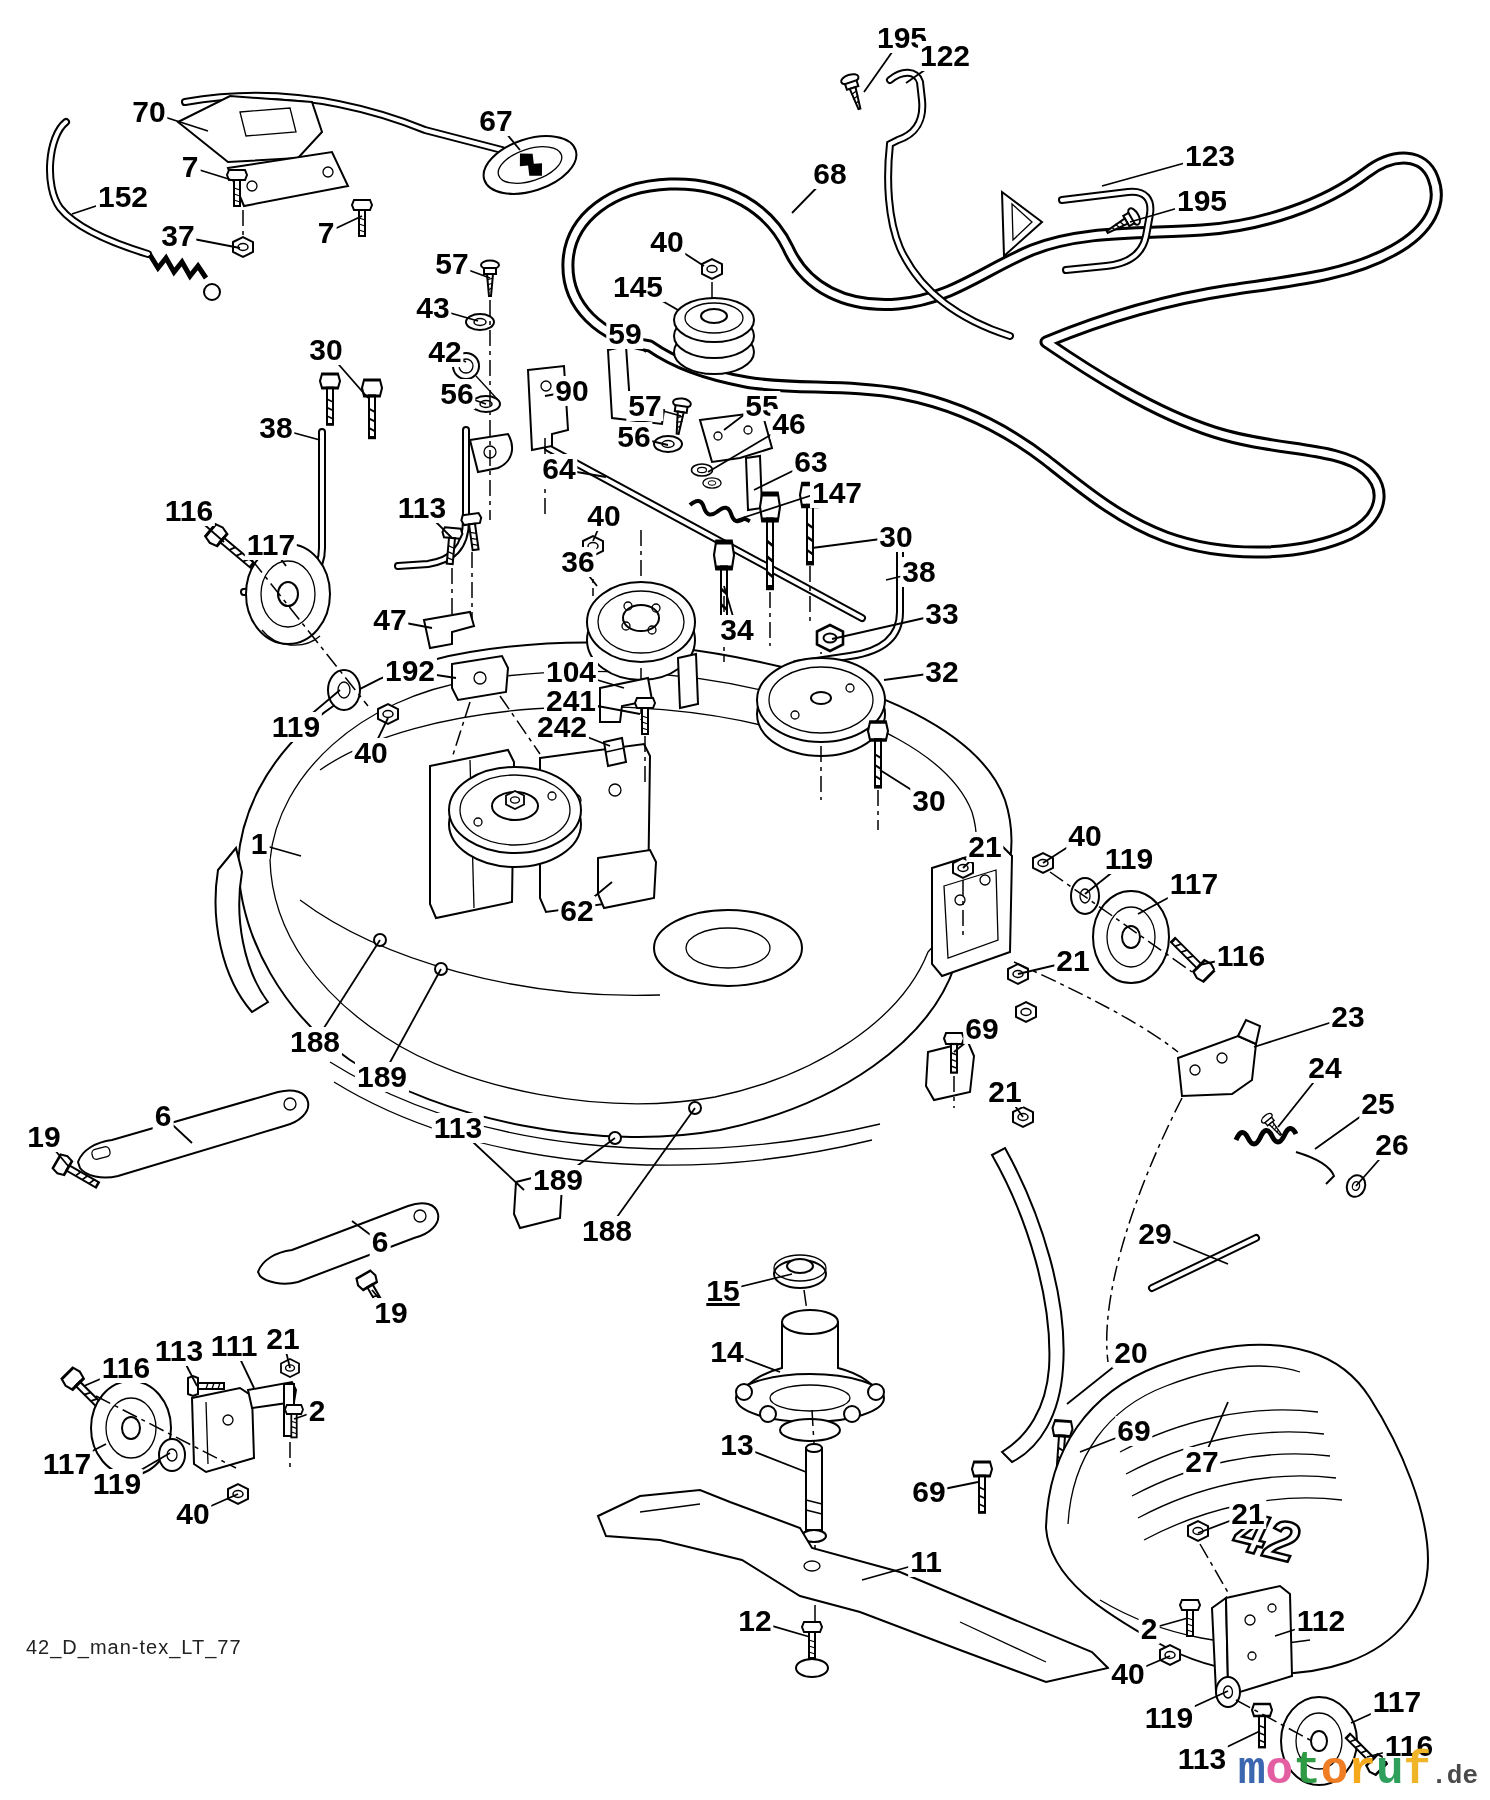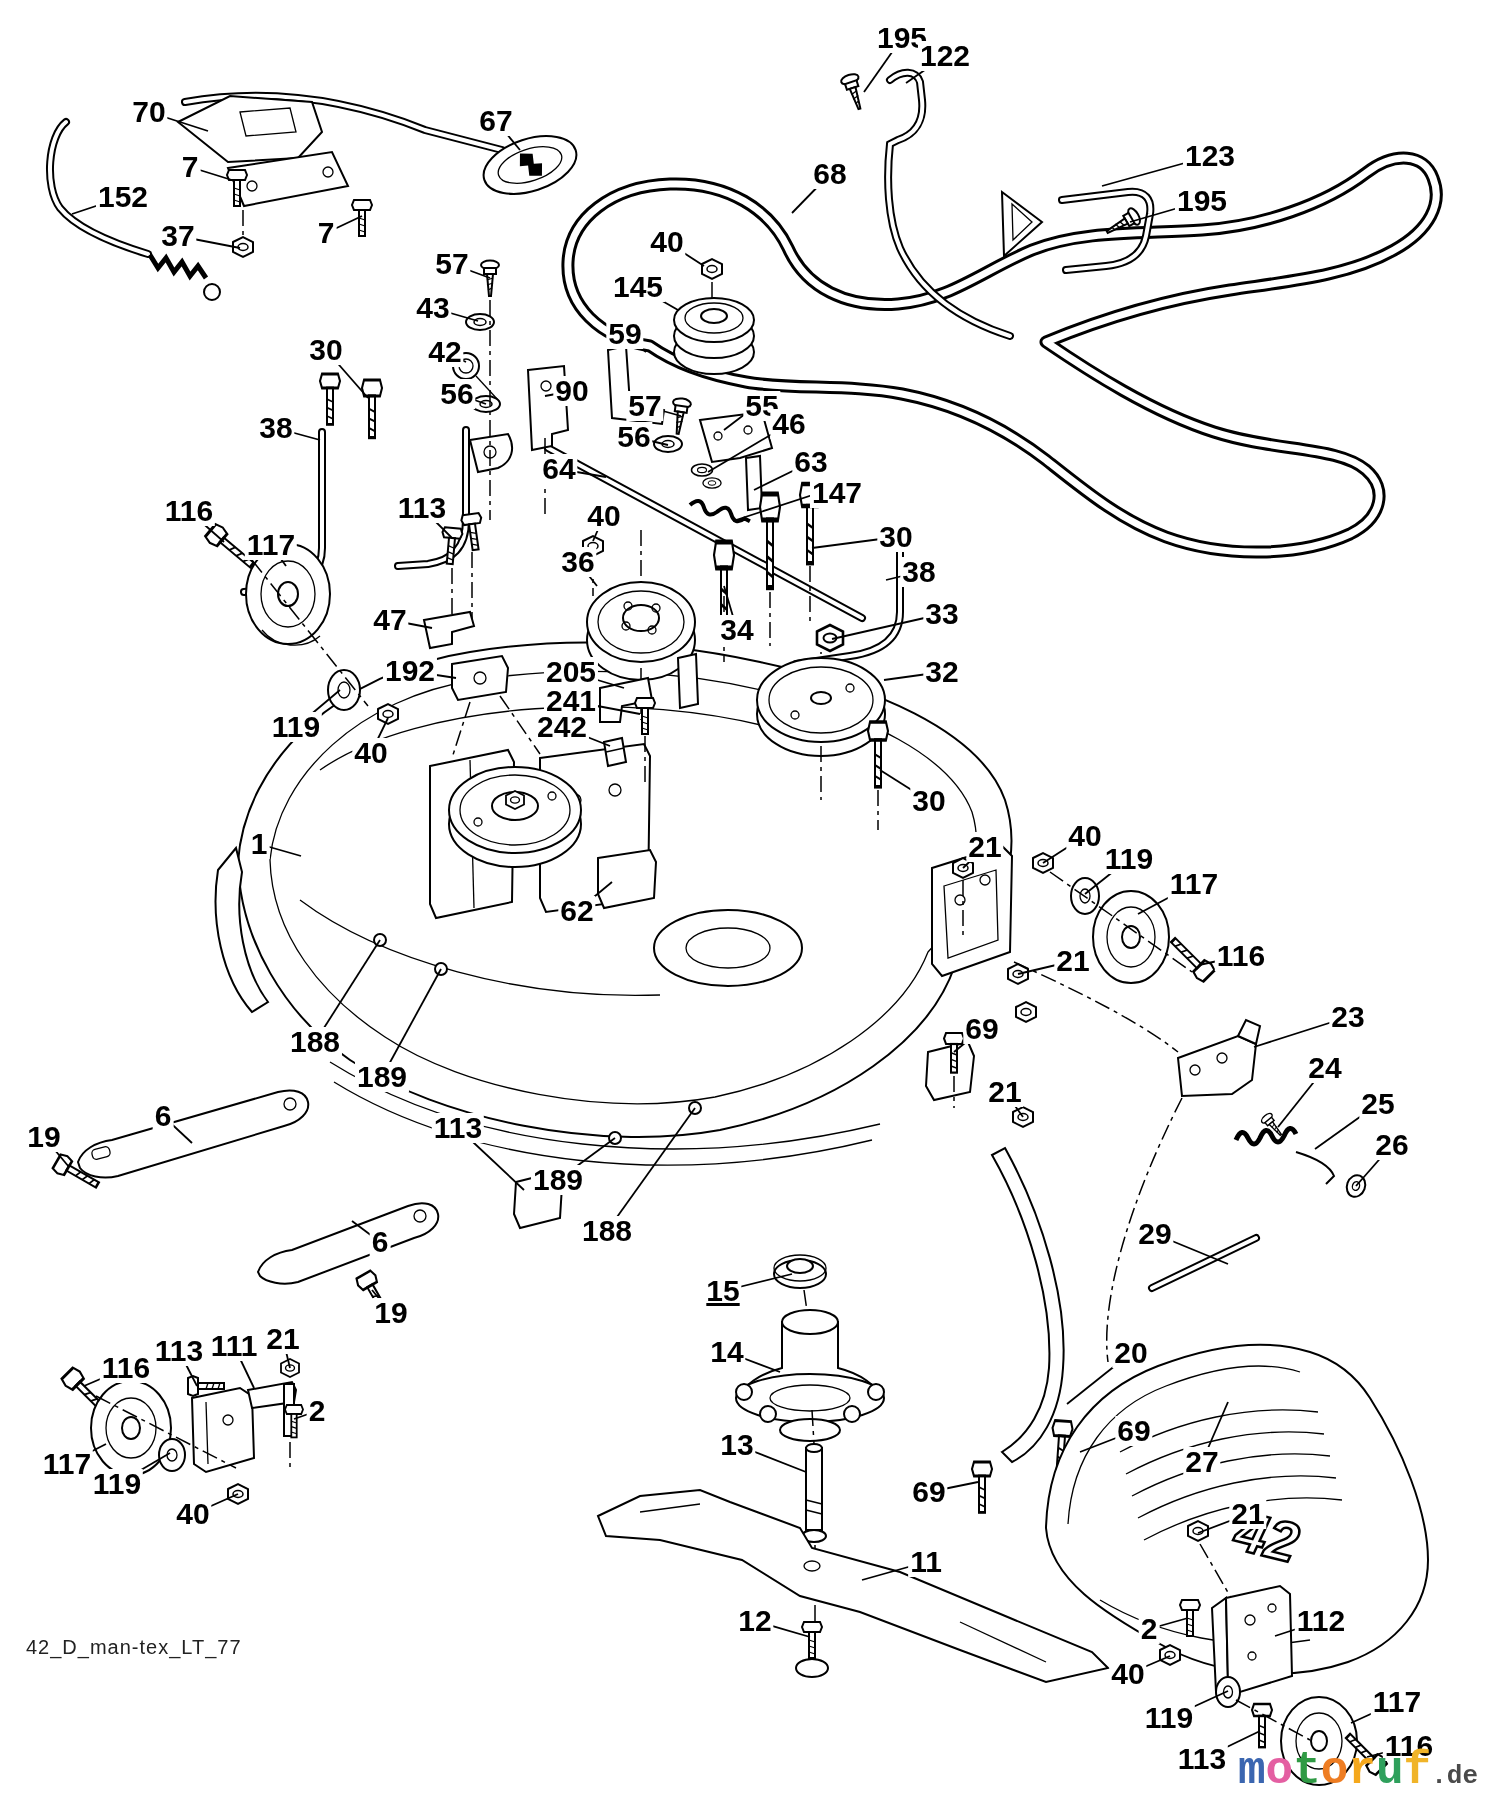--- a/index.html
+++ b/index.html
@@ -508,21 +508,21 @@
       <div class="part-label" style="left: 422px; top: 508px;">113</div>
       <div class="part-label" style="left: 604px; top: 516px;">40</div>
       <div class="part-label" style="left: 578px; top: 562px;">36</div>
       <div class="part-label" style="left: 390px; top: 620px;">47</div>
       <div class="part-label" style="left: 737px; top: 630px;">34</div>
       <div class="part-label" style="left: 896px; top: 537px;">30</div>
       <div class="part-label" style="left: 919px; top: 572px;">38</div>
       <div class="part-label" style="left: 942px; top: 614px; text-align: center;">33</div>
       <div class="part-label" style="left: 942px; top: 672px;">32</div>
       <div class="part-label" style="left: 410px; top: 671px;">192</div>
-      <div class="part-label" style="left: 571px; top: 672px;">205</div>
+      <div class="part-label" style="left: 571px; top: 672px;">104</div>
       <div class="part-label" style="left: 296px; top: 727px;">119</div>
       <div class="part-label" style="left: 571px; top: 701px;">241</div>
       <div class="part-label" style="left: 371px; top: 753px;">40</div>
       <div class="part-label" style="left: 562px; top: 727px;">242</div>
       <div class="part-label" style="left: 929px; top: 801px;">30</div>
       <div class="part-label" style="left: 259px; top: 844px;">1</div>
       <div class="part-label" style="left: 985px; top: 847px;">21</div>
       <div class="part-label" style="left: 1085px; top: 836px;">40</div>
       <div class="part-label" style="left: 1129px; top: 859px;">119</div>
       <div class="part-label" style="left: 1194px; top: 884px;">117</div>

